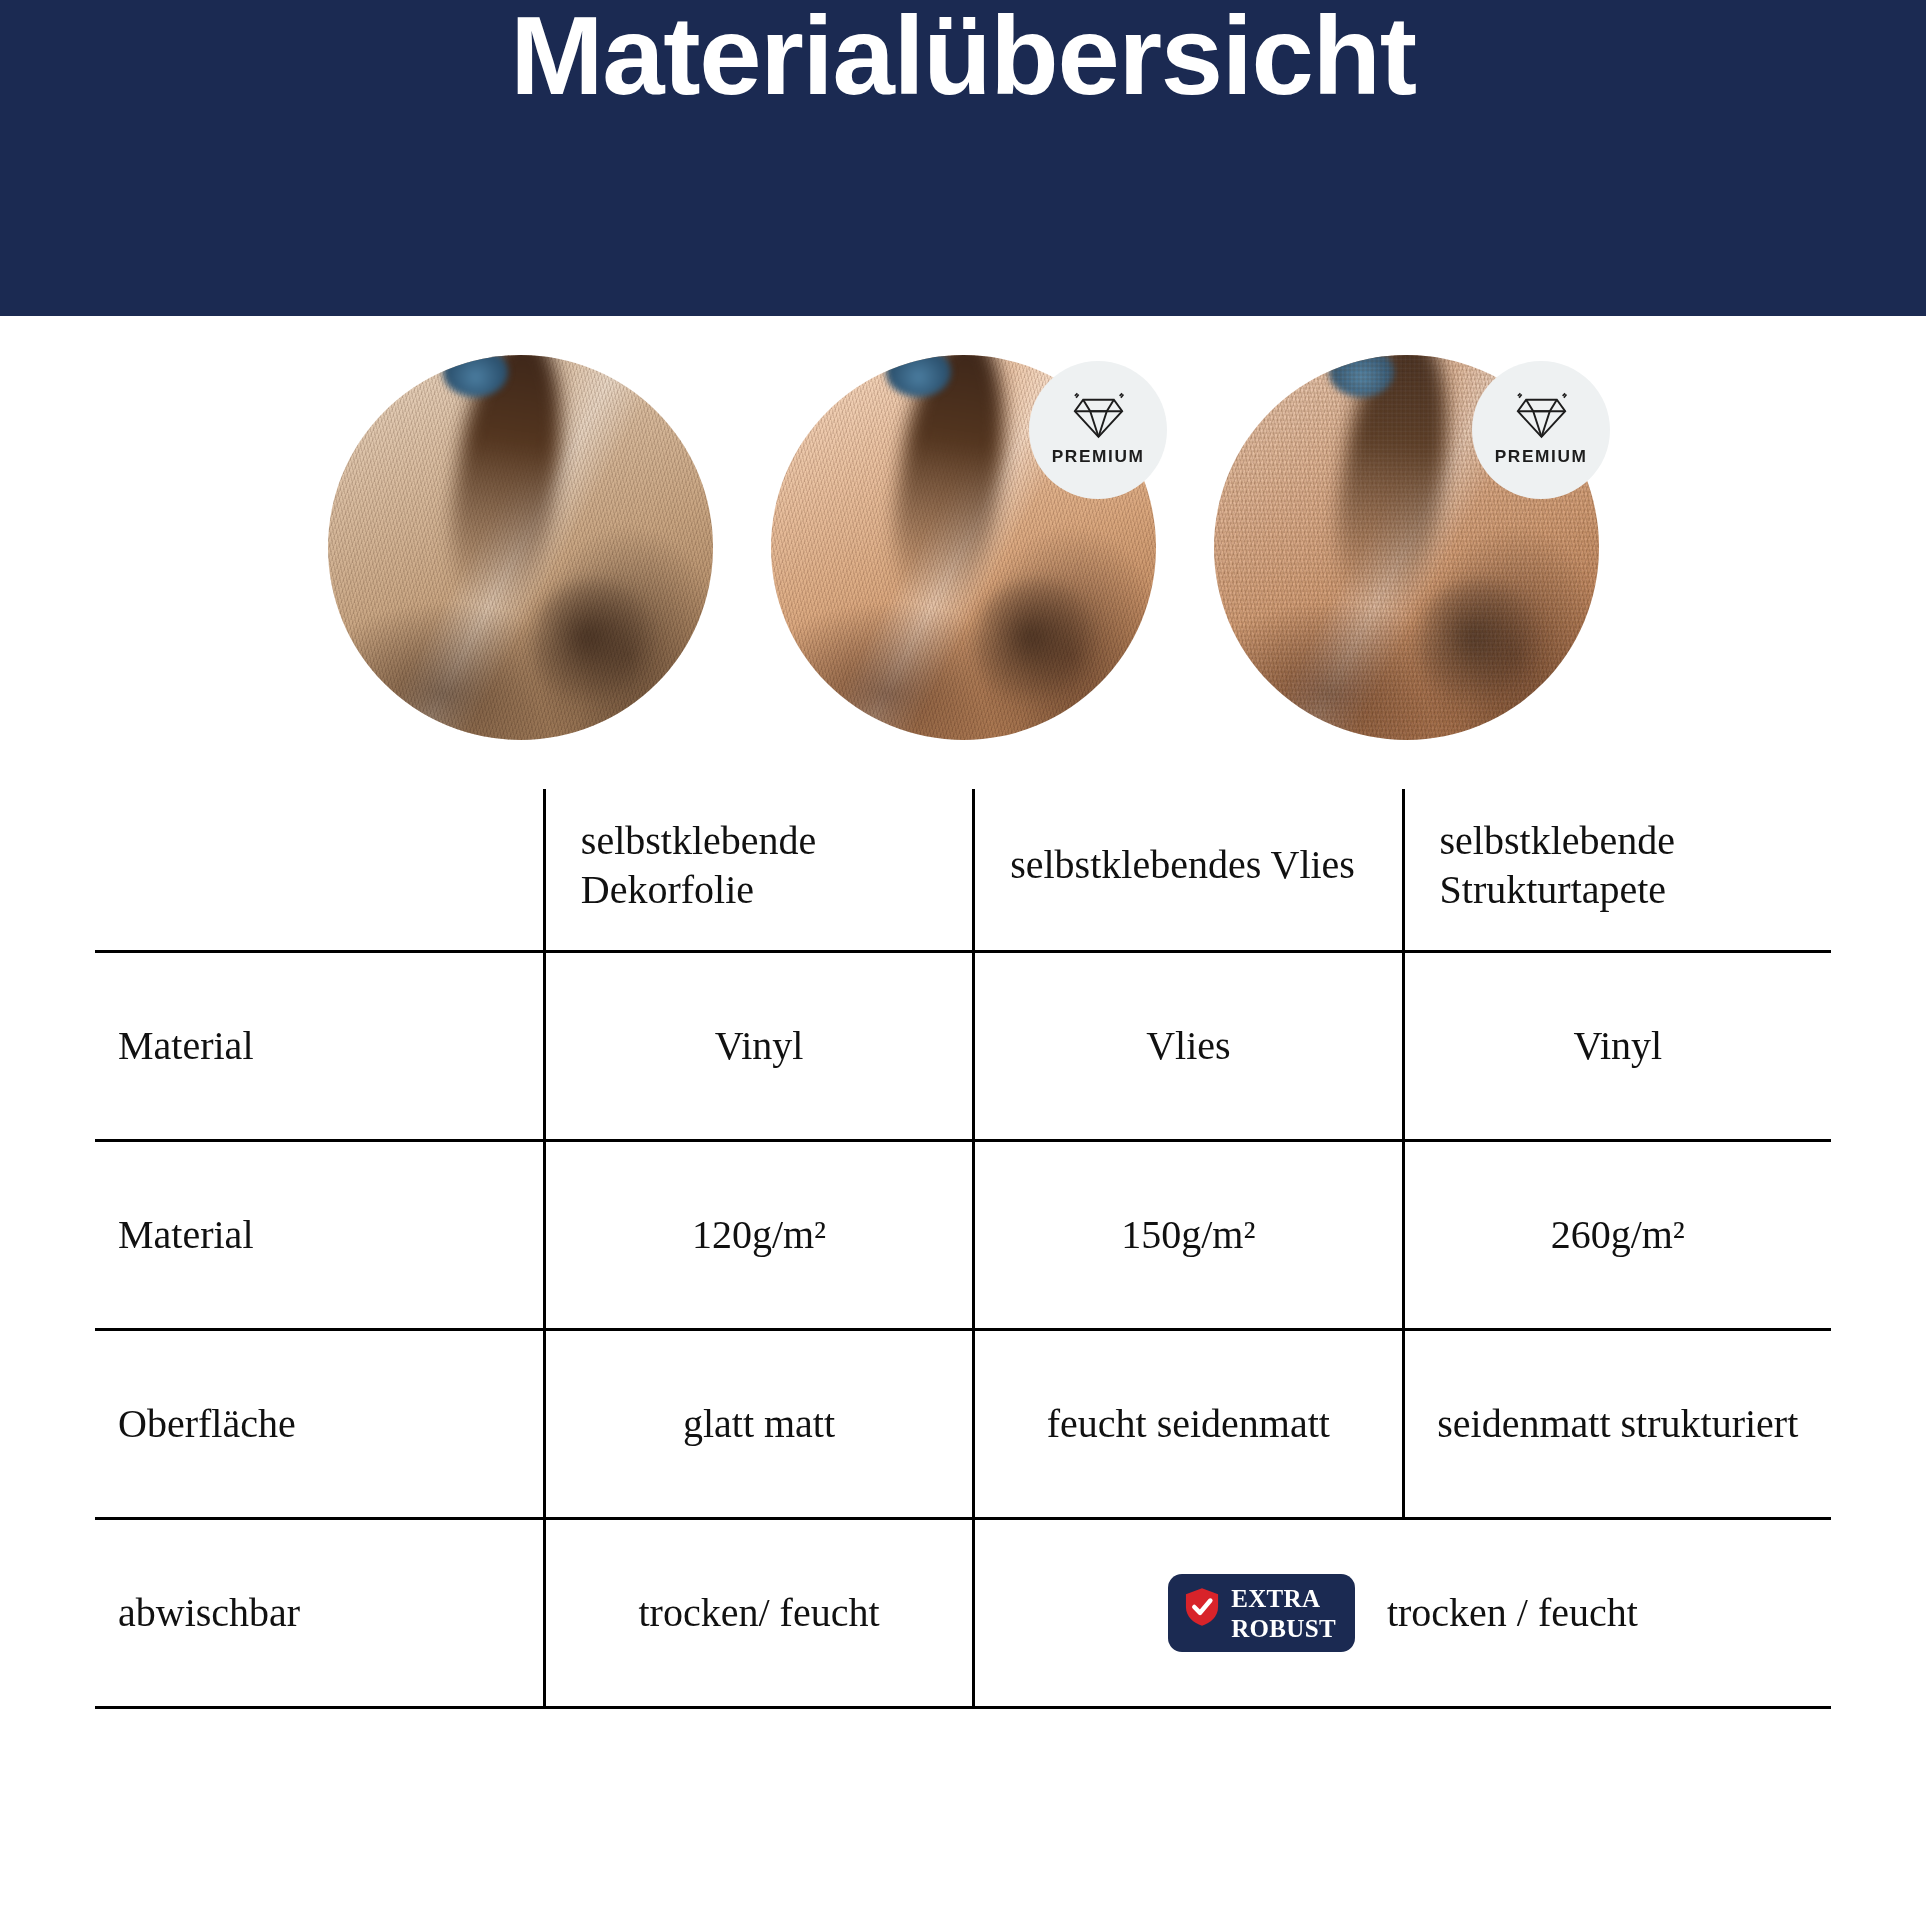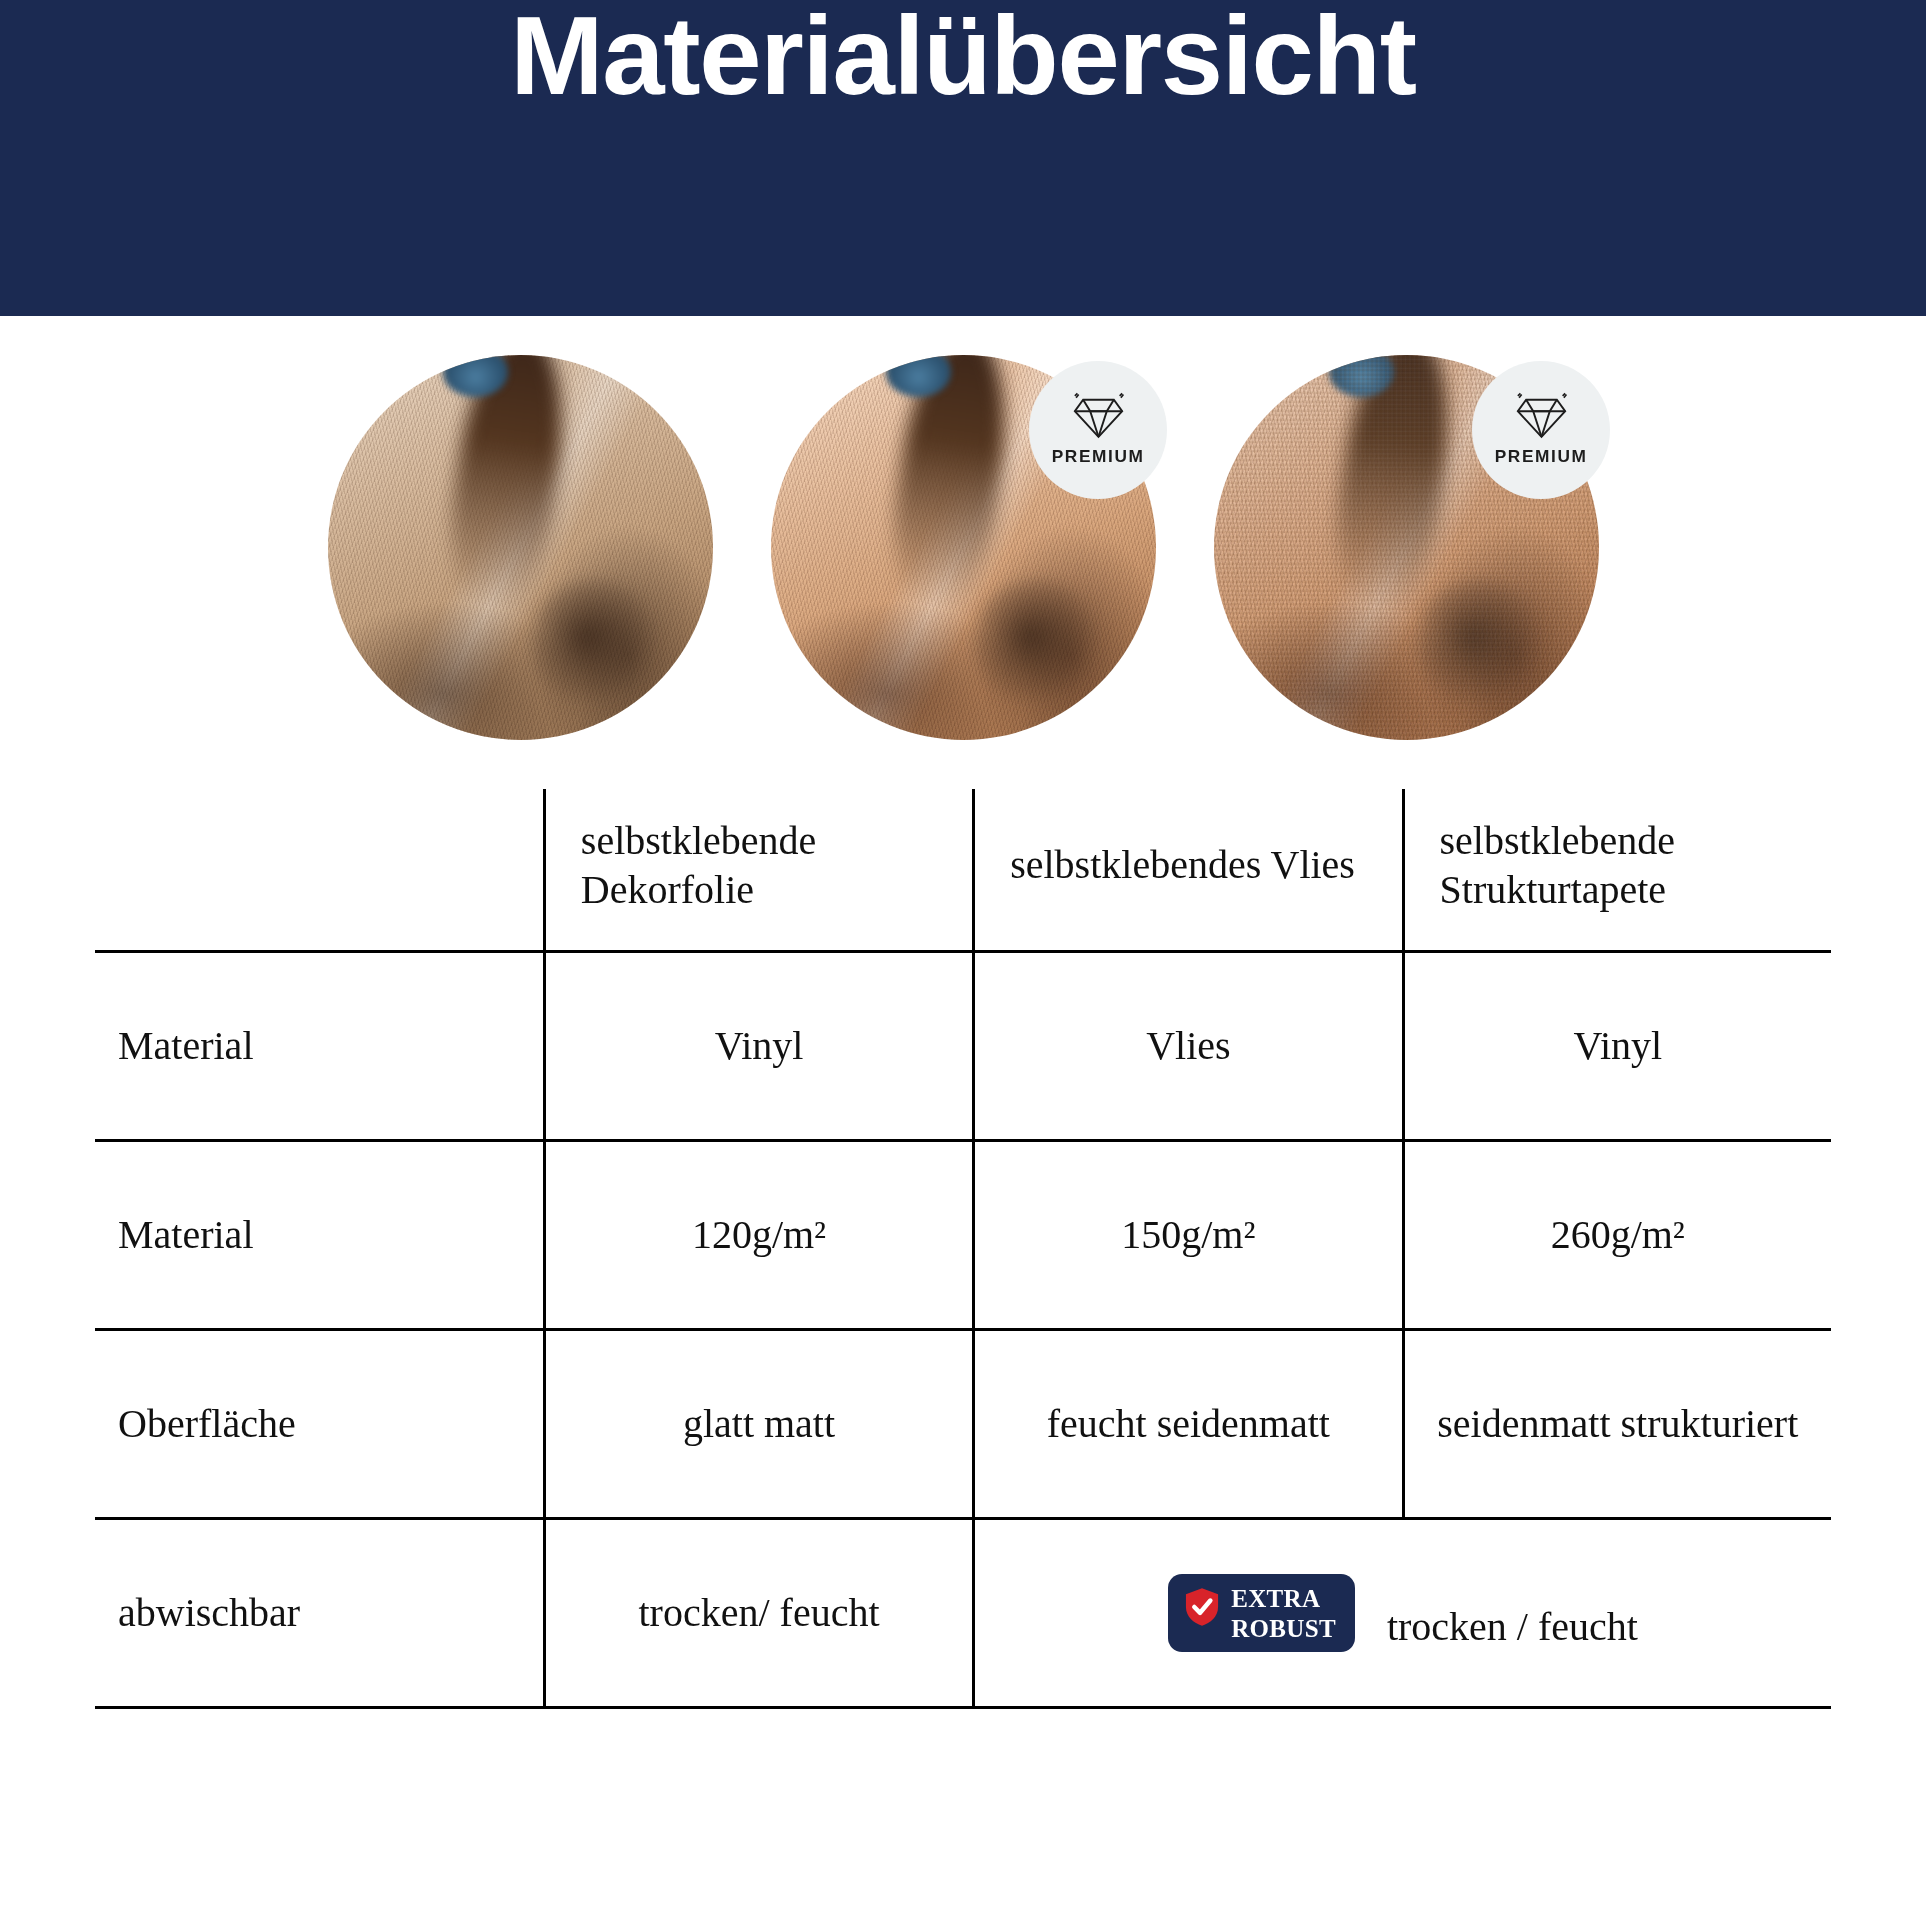--- a/index.html
+++ b/index.html
@@ -201,21 +201,21 @@
   tr.last td {
     border-bottom: 3.9px solid #000;
   }
   .merged-cell {
     position: relative;
   }
 
   
   .robust-row-inner {
     display: flex;
-    align-items: flex-end;
+    align-items: center;
     justify-content: center;
     gap: 32px;
   }
   .robust-badge {
     display: inline-flex;
     align-items: center;
     gap: 11.6px;
     background: #1b2a52;
     border-radius: 14px;
     padding: 11.6px 19px 11.6px 15.4px;

